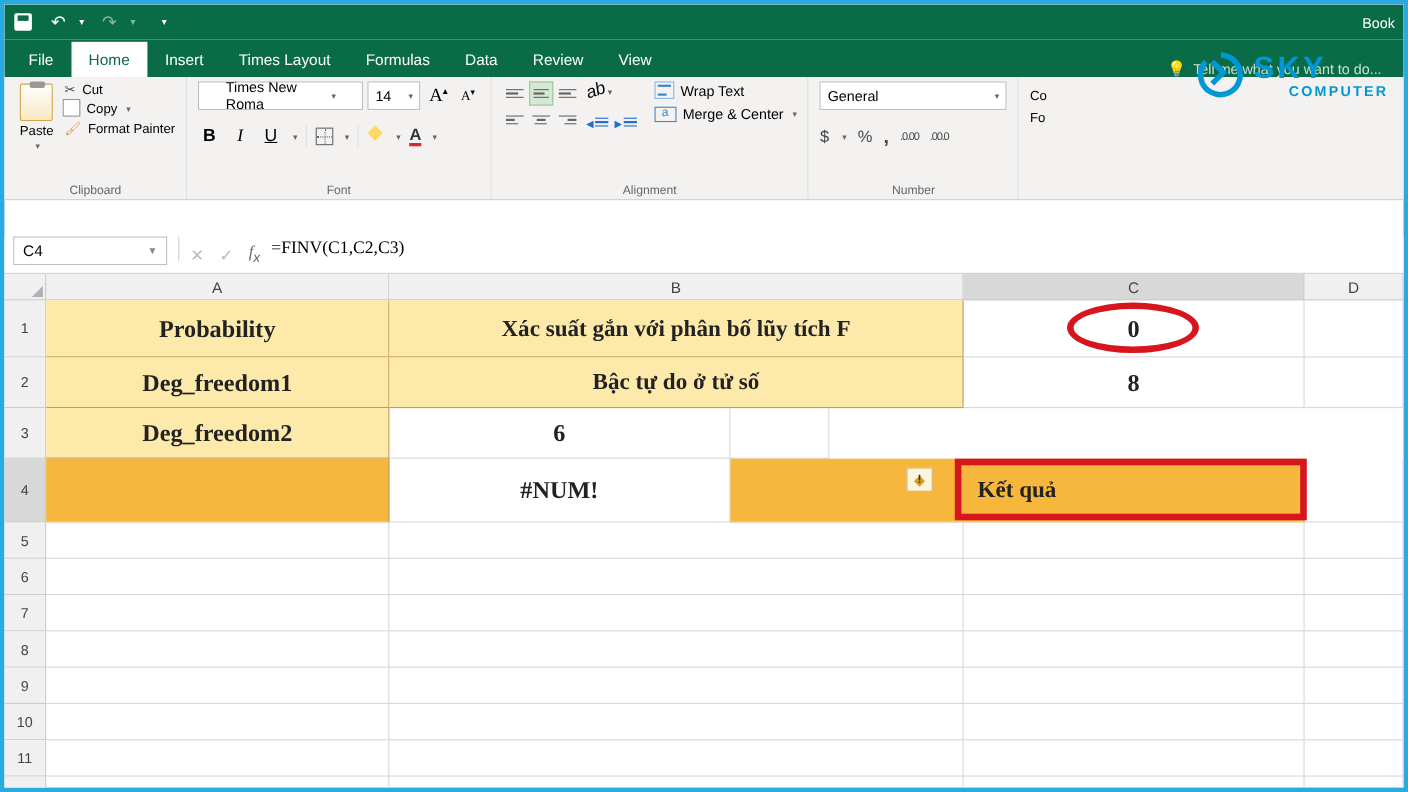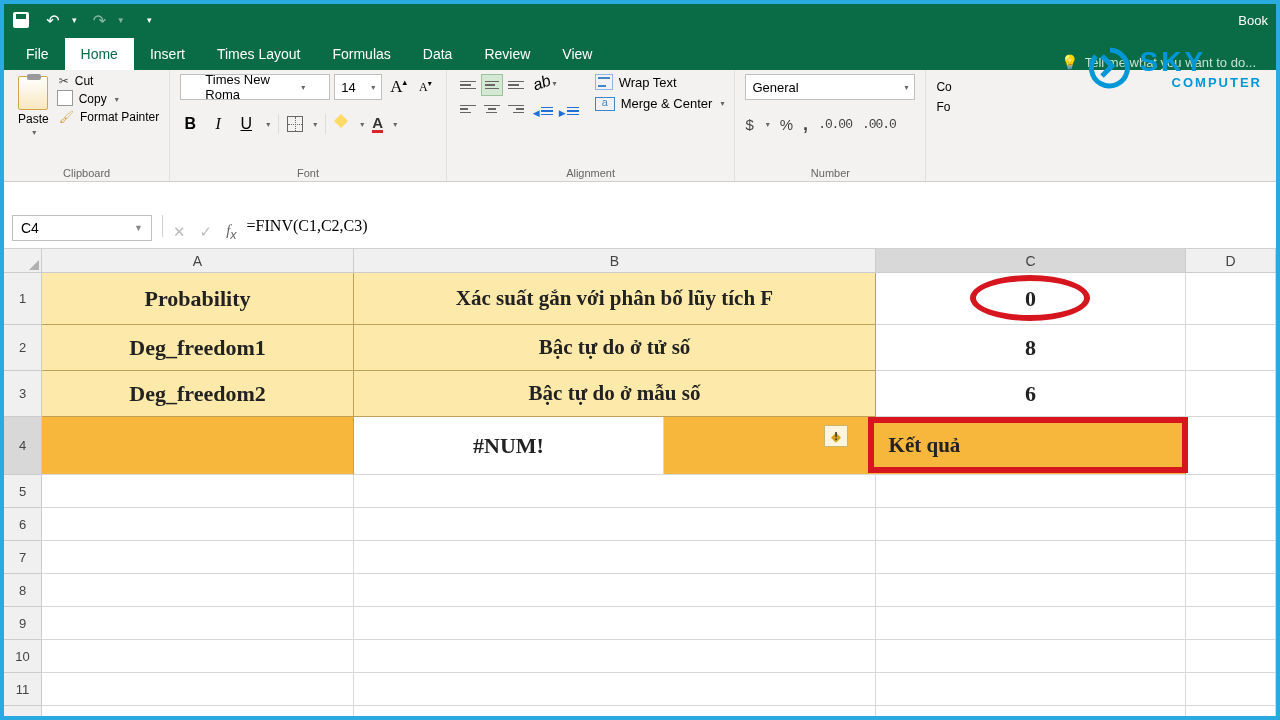--- a/index.html
+++ b/index.html
@@ -71,21 +71,21 @@
 .wrap-merge { display: flex; flex-direction: column; gap: 6px; font-size: 13px; margin-left: 10px; }
 .wm-row{display:flex;align-items:center;gap:6px;}
 .wrap-ic{width:18px;height:16px;border:1px solid #8db5e8;position:relative;}
 .wrap-ic::before{content:"";position:absolute;left:2px;top:2px;right:2px;height:2px;background:#4285c8;}
 .wrap-ic::after{content:"";position:absolute;left:2px;bottom:2px;width:8px;height:2px;background:#4285c8;}
 .merge-ic{width:20px;height:14px;border:1px solid #4285c8;position:relative;}
 .merge-ic::before{content:"a";position:absolute;left:6px;top:-2px;font-size:11px;color:#4285c8;}
 
 .num-top{width:170px;height:26px;border:1px solid #c0c0c0;background:#fff;font-size:13px;padding:2px 6px;display:flex;align-items:center;justify-content:space-between;}
 .num-bot{display:flex;gap:10px;align-items:center;margin-top:8px;font-size:15px;color:#444;}
-.decimal-ic{font-size:13px;letter-spacing:-1px;font-family:Liberation Mono, monospace;}
+.decimal-ic{font-size:10px;letter-spacing:-1px;}
 
 .group.trunc{padding-right:0;border-right:none;}
 
 
 .logo-overlay { position: absolute; right: 14px; top: -24px; display: flex; align-items: center; gap: 8px; z-index: 50; }
 .logo-mark { width: 44px; height: 44px; position: relative; }
 .logo-mark svg { width:100%; height:100%; }
 .logo-text { display:flex; flex-direction:column; line-height:1; }
 .logo-sky { font-size: 28px; font-weight: 700; letter-spacing: 3px; color: #0097d6; font-family: Arial, sans-serif;}
 .logo-computer { font-size: 13px; font-weight: 600; letter-spacing: 2px; color: #0097d6; font-family: Arial, sans-serif; padding-left: 32px;}
@@ -390,21 +390,20 @@
         <div class="cell cd h1"></div>
       </div>
       <div class="cell-row">
         <div class="cell ca h2 yellow-light txt-a">Deg_freedom1</div>
         <div class="cell cb h2 yellow-light txt-b">Bậc tự do ở tử số</div>
         <div class="cell cc h2 txt-c">8</div>
         <div class="cell cd h2"></div>
       </div>
       <div class="cell-row">
         <div class="cell ca h3 yellow-light txt-a">Deg_freedom2</div>
-        <div class="cell cb h3 yellow-light txt-b">Bậc tự do ở mẫu số</div>
         <div class="cell cc h3 txt-c">6</div>
         <div class="cell cd h3"></div>
       </div>
       <div class="cell-row">
         <div class="cell ca h4 yellow-dark"></div>
         <div class="cell cc h4 txt-c">#NUM!</div>
         <div class="cell cb h4 yellow-dark txt-b">Kết quả</div>
         <div class="cell cd h4"></div>
       </div>
       <div class="cell-row">

